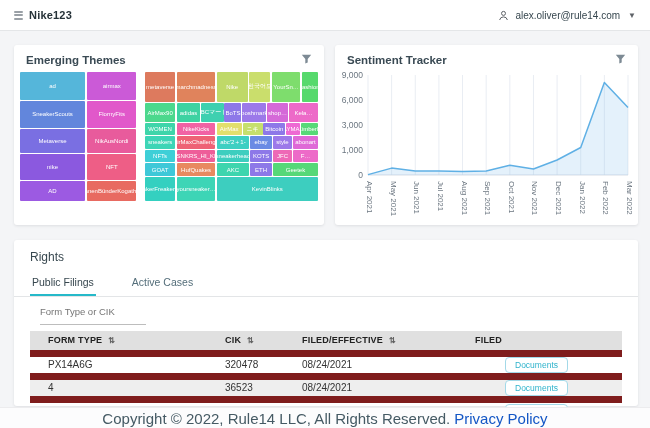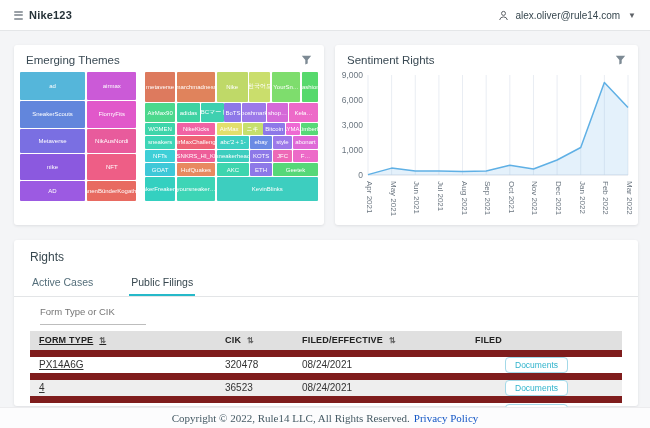--- a/index.html
+++ b/index.html
@@ -20,22 +20,22 @@
   }
   .brand-wrap { display:flex; align-items:center; gap:6px; }
   .menu-icon { display:inline-flex; flex-direction:column; gap:1.5px; cursor:pointer; }
   .menu-icon i { display:block; width:9px; height:2px; background:#9aa0a6; border-radius:1px; }
   .brand { font-size:11px; font-weight:bold; color:#263238; letter-spacing:.2px; }
   .user-wrap { display:flex; align-items:center; gap:6px; font-size:10px; color:#37474f; }
   .chevron { font-size:8px; color:#5f6368; margin-left:2px; }
   
   .card { position:absolute; background:#fff; border-radius:3px;
           box-shadow:0 1px 3px rgba(20,30,40,.1); }
-  .card-head { display:flex; align-items:center; justify-content:space-between;
-               padding:9px 12px 4px 12px; }
+  .card-head { display:flex; justify-content:space-between;
+               padding:9px 12px 4px 12px;font-weight:bold; }
   .card-title { font-size:11.5px; color:#3a4a54; }
   .funnel { width:11px; height:11px; }
   #themes-card   { left:14px;  top:45px;  width:310px; height:180px; }
   #sentiment-card{ left:335px; top:45px;  width:303px; height:180px; }
   #legal-card    { left:14px;  top:240px; width:624px; height:166px; }
   
   #treemap { position:absolute; left:6px; top:27px; width:298px; height:129px; }
   .tile { position:absolute; display:flex; align-items:center; justify-content:center;
           overflow:hidden; color:#fff; font-size:6px; white-space:nowrap;
           border-radius:1px; cursor:pointer; }
@@ -51,33 +51,33 @@
   .tab.active { color:#37474f; border-bottom:2px solid #26b9c9; }
   .filter-input { margin:9px 0 6px 26px; width:106px; }
   .filter-input .lbl { font-size:9.5px; color:#757575; }
   .filter-input .line { border-bottom:1px solid #bdbdbd; height:8px; width:106px; cursor:text; }
   table { border-collapse:collapse; margin:4px 16px 0 16px; width:592px; font-size:10px; }
   thead tr { background:#e0e0e0; }
   th { text-align:left; font-size:9px; color:#212121; font-weight:bold;
        height:22px; letter-spacing:.2px; }
   td { height:22px; color:#333; border-top:7px solid #7f1d1d; }
   tbody tr:nth-child(2) { background:#eeeeee; }
-  th:nth-child(1), td:nth-child(1){ width:183px; padding-left:9px;text-decoration:underline; }
+  th:nth-child(1), td:nth-child(1){ width:183px; padding-left:18px; }
   th:nth-child(2), td:nth-child(2){ width:77px;  padding-left:12px; }
   th:nth-child(3), td:nth-child(3){ width:166px; padding-left:12px; }
   th:nth-child(4), td:nth-child(4){ padding-left:19px; }
   .sort { font-size:8px; color:#616161; margin-left:6px; cursor:pointer; }
   .doc-btn { display:inline-block; margin-left:30px; font-size:8.5px; color:#2fb3cc;
              background:#fff; border:1px solid #a3d9e8; border-radius:4px;
              padding:2px 9px; cursor:pointer; }
   
   .footer { position:absolute; left:0; bottom:0; width:650px; height:21px;
             background:#fcfcfd; border-top:1px solid #ececee;
             display:flex; align-items:center; justify-content:center;
-            font-size:11px; color:#455a64; gap:4px;font-family:Liberation Serif, serif; }
+            font-size:15px; color:#455a64; gap:4px; }
   .footer a { color:#1356c5; text-decoration:none; cursor:pointer; }
   svg { display:block; }
 </style>
 </head>
 <body>
 
 <div class="topbar">
   <div class="brand-wrap">
     <span class="menu-icon">
         <i></i>
@@ -152,21 +152,21 @@
       <div class="tile" style="left: 77.2%; top: 70.8%; width: 7.4%; height: 9.6%; background: rgb(141, 120, 232);">ETH</div>
       <div class="tile" style="left: 84.9%; top: 70.8%; width: 15.1%; height: 9.6%; background: rgb(86, 216, 120);">Geetek</div>
       <div class="tile" style="left: 42%; top: 81.2%; width: 10%; height: 18.8%; background: rgb(52, 208, 192);">SneakerFreakerFans</div>
       <div class="tile" style="left: 52.8%; top: 81.2%; width: 12.6%; height: 18.8%; background: rgb(61, 213, 182);">yoursneaker…</div>
       <div class="tile" style="left: 66%; top: 81.2%; width: 34%; height: 18.8%; background: rgb(61, 206, 191);">KevinBlinks</div>
     </div>
 </div>
 
 <div class="card" id="sentiment-card">
   <div class="card-head">
-    <span class="card-title">Sentiment Rights</span>
+    <span class="card-title">Sentiment Tracker</span>
     <svg class="funnel" viewBox="0 0 11 11">
       <path d="M0.8 0.8 H10.2 L6.7 5 V8.4 L4.3 9.6 V5 Z" fill="#7d8a94"></path>
     </svg>
   </div>
   <div id="chart-area">
       <svg width="262" height="102" style="position: absolute; left: 33px; top: 30px; overflow: visible;">
         <line x1="0" y1="0" x2="0" y2="100" stroke="#e9edf3" stroke-width="1"></line>
         <line x1="23.636363636363637" y1="0" x2="23.636363636363637" y2="100" stroke="#e9edf3" stroke-width="1"></line>
         <line x1="47.27272727272727" y1="0" x2="47.27272727272727" y2="100" stroke="#e9edf3" stroke-width="1"></line>
         <line x1="70.9090909090909" y1="0" x2="70.9090909090909" y2="100" stroke="#e9edf3" stroke-width="1"></line>
@@ -198,22 +198,22 @@
       <div class="xtick" style="left: 228.091px; top: 136px;">Dec 2021</div>
       <div class="xtick" style="left: 251.727px; top: 136px;">Jan 2022</div>
       <div class="xtick" style="left: 275.364px; top: 136px;">Feb 2022</div>
       <div class="xtick" style="left: 299px; top: 136px;">Mar 2022</div>
     </div>
 </div>
 
 <div class="card" id="legal-card">
   <div class="legal-title">Rights</div>
   <div class="tabs" id="legal-tabs">
+      <div class="tab active">Public Filings</div>
       <div class="tab">Active Cases</div>
-      <div class="tab active">Public Filings</div>
     </div>
   <div class="filter-input">
     <div class="lbl">Form Type or CIK</div>
     <div class="line"></div>
   </div>
   <table>
     <thead>
         <tr id="table-head-row">
           <th>FORM TYPE<span class="sort">⇅</span></th>
           <th>CIK<span class="sort">⇅</span></th>

